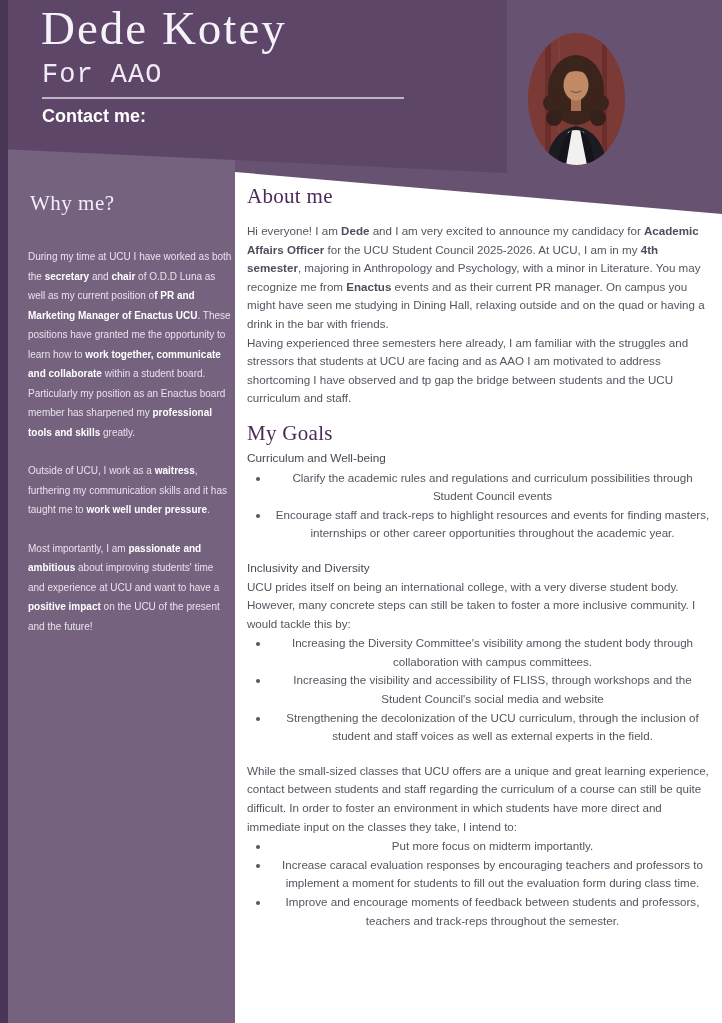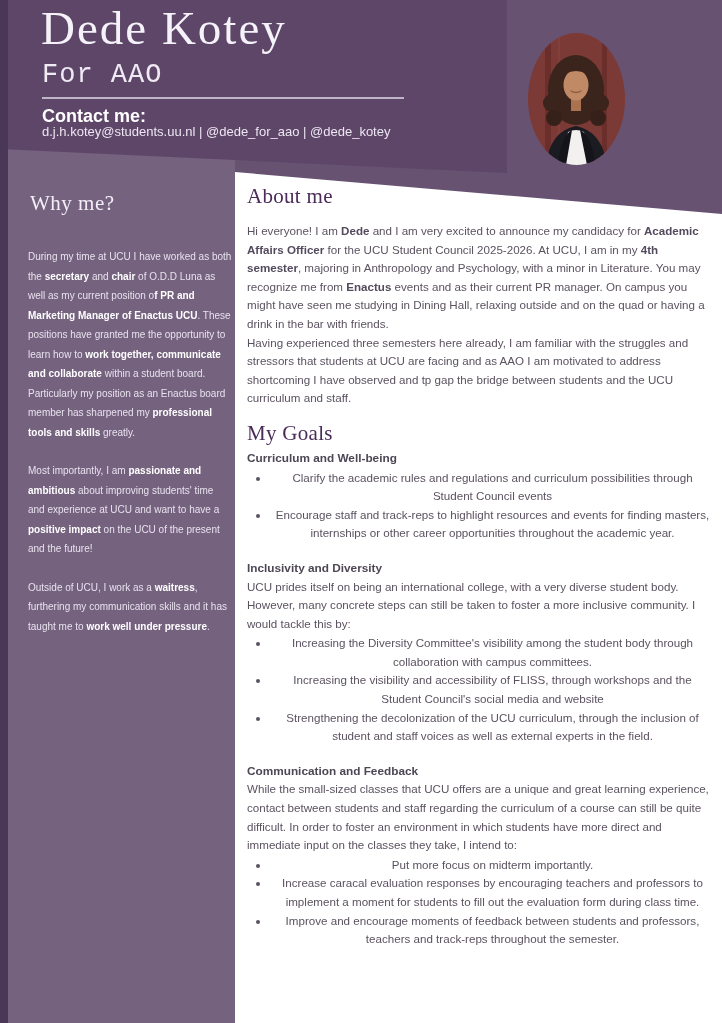--- a/index.html
+++ b/index.html
@@ -51,42 +51,41 @@
   .sidebar-text .b{font-weight:bold;color:#ffffff;}
 
   
   .main-content{position:absolute;left:247px;top:183px;width:466px;
     font-size:11.6px;line-height:18.6px;color:var(--body_text);}
   .serif-h{margin:0 0 13px;font-family:"Liberation Serif",serif;font-weight:400;
     font-size:21px;line-height:26px;letter-spacing:.3px;color:var(--heading);}
   .serif-h.goals{margin:12px 0 3px;}
   .main-content p{margin:0;}
   .main-content .b{font-weight:bold;color:#534b5d;}
-  .goal h3{margin:0;font-size:11.8px;line-height:18.6px;font-weight:bold;color:#4d4654;}
+  .goal h3{margin:0;font-size:11.8px;line-height:18.6px;font-weight:normal;color:#4d4654;}
   .goal + .goal{margin-top:16px;}
   .goal ul{margin:1px 0 0;padding-left:23px;text-align:center;}
   .goal li{padding-left:2px;margin:0;}
   .goal li::marker{color:var(--body_text);}
 </style>
 </head>
 <body>
 
 <div class="page">
 
   <div class="band-light"></div>
   <div class="sidebar-bg"></div>
   <div class="main-bg"></div>
   <div class="header-dark"></div>
   <div class="left-strip"></div>
 
   <h1 class="title">Dede Kotey</h1>
   <div class="subtitle">For AAO</div>
   <div class="rule"></div>
   <div class="contact-label">Contact me:</div>
-  <div class="contact-line">d.j.h.kotey@students.uu.nl | @dede_for_aao | @dede_kotey</div>
 
   <div class="photo">
     <svg viewBox="0 0 97 132" xmlns="http://www.w3.org/2000/svg">
       <rect width="97" height="132" fill="#7c3a36"></rect>
       <rect x="17" width="6" height="132" fill="#6b2e2b"></rect>
       <rect x="74" width="5" height="132" fill="#6b2e2b"></rect>
       <rect x="30" width="2" height="132" fill="#874440" opacity="0.6"></rect>
       <ellipse cx="48" cy="57" rx="28" ry="35" fill="#3a241c"></ellipse>
       <circle cx="24" cy="70" r="9" fill="#3a241c"></circle>
       <circle cx="72" cy="70" r="9" fill="#3a241c"></circle>
@@ -99,22 +98,22 @@
       <path d="M18 132 Q22 98 48 93 Q74 98 79 132 Z" fill="#1b1b22"></path>
       <path d="M36 132 L40 99 Q48 95 56 99 L61 132 Z" fill="#f2f1ef"></path>
       <path d="M30 132 Q33 103 44 97 L38 132 Z" fill="#14141a"></path>
       <path d="M67 132 Q64 103 52 97 L59 132 Z" fill="#14141a"></path>
     </svg>
   </div>
 
   <h2 class="why-heading">Why me?</h2>
   <aside class="sidebar-text">
     <p><span>During my time at UCU I have worked as both the </span><span class="b">secretary</span><span> and </span><span class="b">chair</span><span> of O.D.D Luna as well as my current position o</span><span class="b">f PR and Marketing Manager of Enactus UCU</span><span>. These positions have granted me the opportunity to learn how to </span><span class="b">work together, communicate and collaborate</span><span> within a student board. Particularly my position as an Enactus board member has sharpened my </span><span class="b">professional tools and skills</span><span> greatly.</span></p>
+    <p><span>Outside of UCU, I work as a </span><span class="b">waitress</span><span>, furthering my communication skills and it has taught me to </span><span class="b">work well under pressure</span><span>.</span></p>
     <p><span>Most importantly, I am </span><span class="b">passionate and ambitious</span><span> about improving students' time and experience at UCU and want to have a </span><span class="b">positive impact</span><span> on the UCU of the present and the future!</span></p>
-    <p><span>Outside of UCU, I work as a </span><span class="b">waitress</span><span>, furthering my communication skills and it has taught me to </span><span class="b">work well under pressure</span><span>.</span></p>
   </aside>
 
   <main class="main-content">
     <h2 class="serif-h">About me</h2>
     <p><span>Hi everyone! I am </span><span class="b">Dede</span><span> and I am very excited to announce my candidacy for </span><span class="b">Academic Affairs Officer</span><span> for the UCU Student Council 2025-2026. At UCU, I am in my </span><span class="b">4th semester</span><span>, majoring in Anthropology and Psychology, with a minor in Literature. You may recognize me from </span><span class="b">Enactus</span><span> events and as their current PR manager. On campus you might have seen me studying in Dining Hall, relaxing outside and on the quad or having a drink in the bar with friends.</span><br><span>Having experienced three semesters here already, I am familiar with the struggles and stressors that students at UCU are facing and as AAO I am motivated to address shortcoming I have observed and tp gap the bridge between students and the UCU curriculum and staff.</span></p>
 
     <h2 class="serif-h goals">My Goals</h2>
 
     <section class="goal">
       <h3>Curriculum and Well-being</h3>
@@ -128,21 +127,20 @@
       <h3>Inclusivity and Diversity</h3>
       <p>UCU prides itself on being an international college, with a very diverse student body. However, many concrete steps can still be taken to foster a more inclusive community. I would tackle this by:</p>
       <ul>
           <li>Increasing the Diversity Committee's visibility among the student body through collaboration with campus committees.</li>
           <li>Increasing the visibility and accessibility of FLISS, through workshops and the Student Council's social media and website</li>
           <li>Strengthening the decolonization of the UCU curriculum, through the inclusion of student and staff voices as well as external experts in the field.</li>
         </ul>
     </section>
 
     <section class="goal">
-      <h3>Communication and Feedback</h3>
       <p>While the small-sized classes that UCU offers are a unique and great learning experience, contact between students and staff regarding the curriculum of a course can still be quite difficult. In order to foster an environment in which students have more direct and immediate input on the classes they take, I intend to:</p>
       <ul>
           <li>Put more focus on midterm importantly.</li>
           <li>Increase caracal evaluation responses by encouraging teachers and professors to implement a moment for students to fill out the evaluation form during class time.</li>
           <li>Improve and encourage moments of feedback between students and professors, teachers and track-reps throughout the semester.</li>
         </ul>
     </section>
   </main>
 
 </div>

